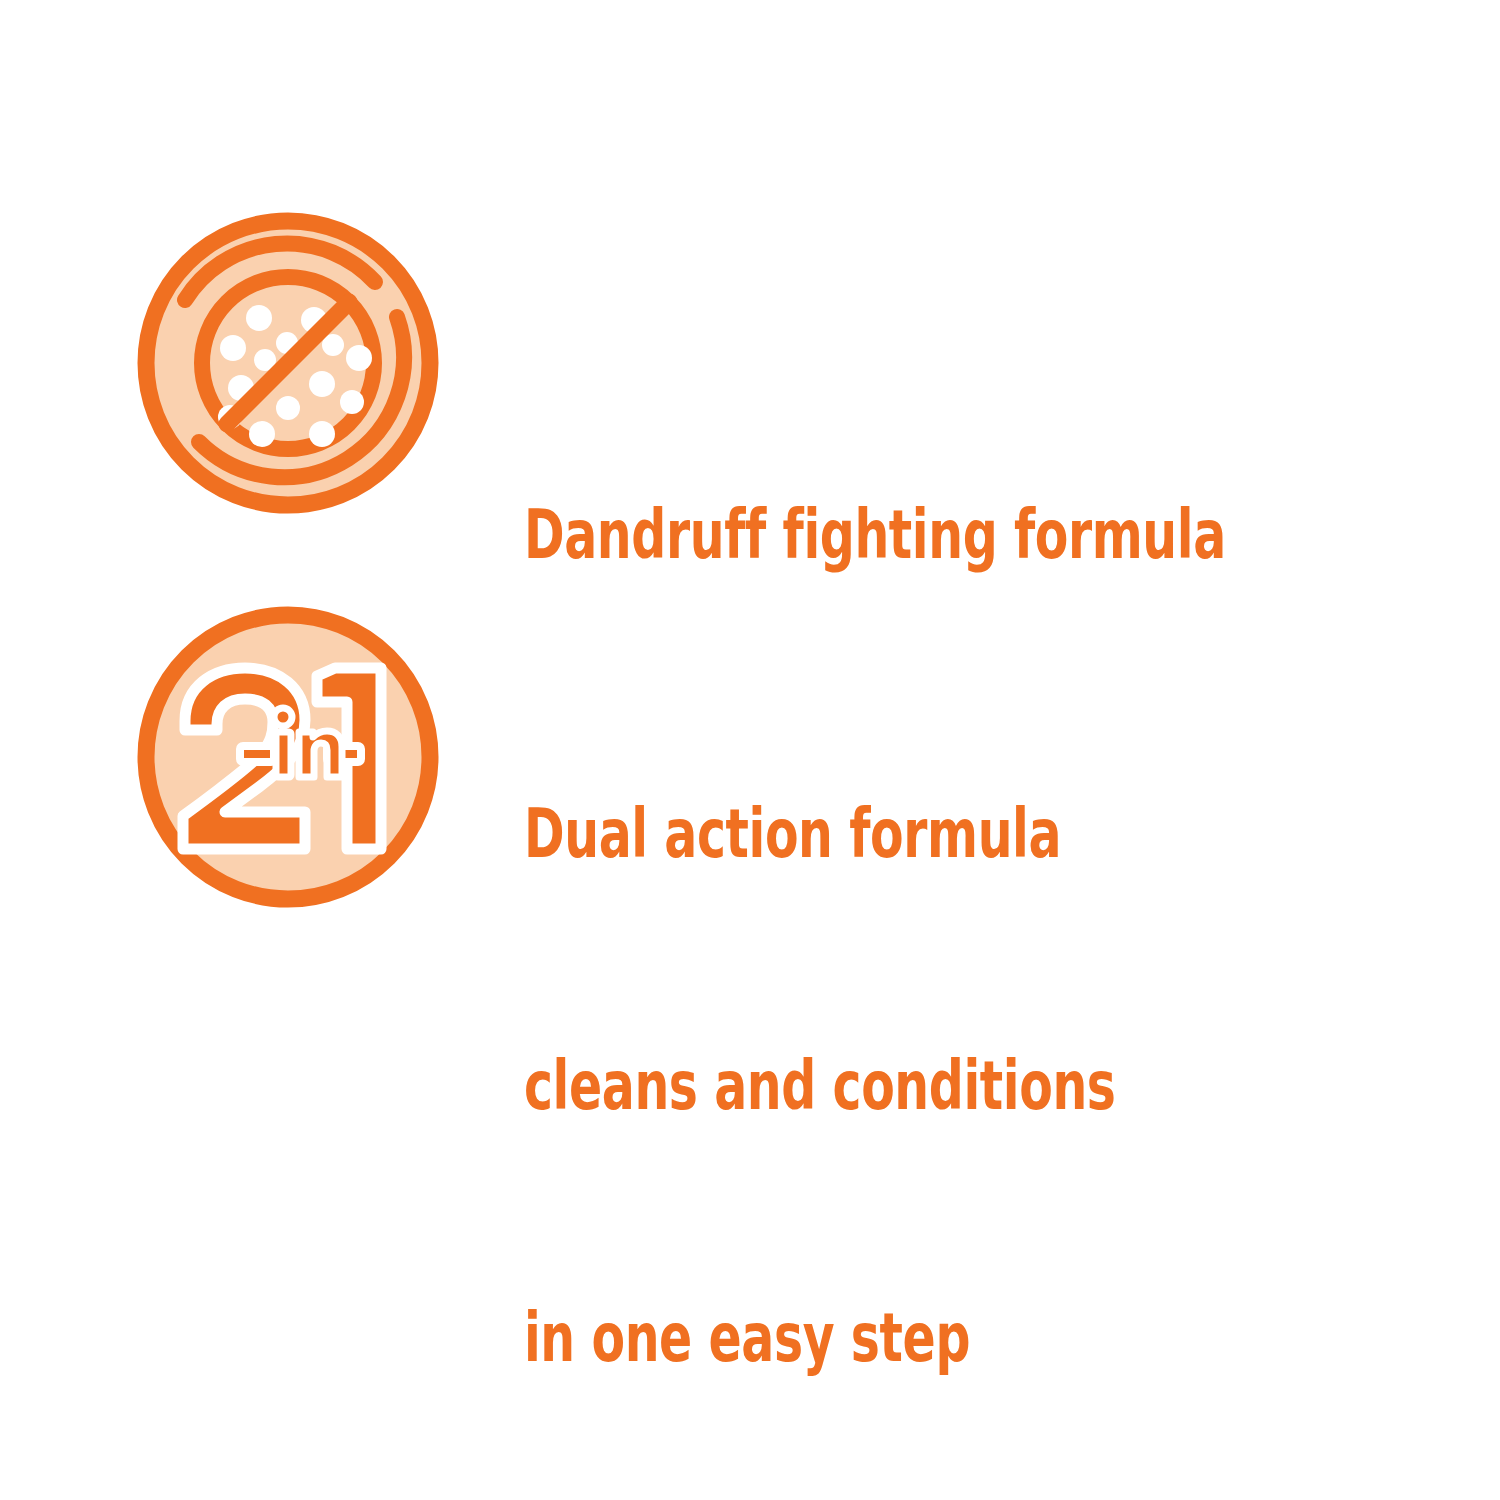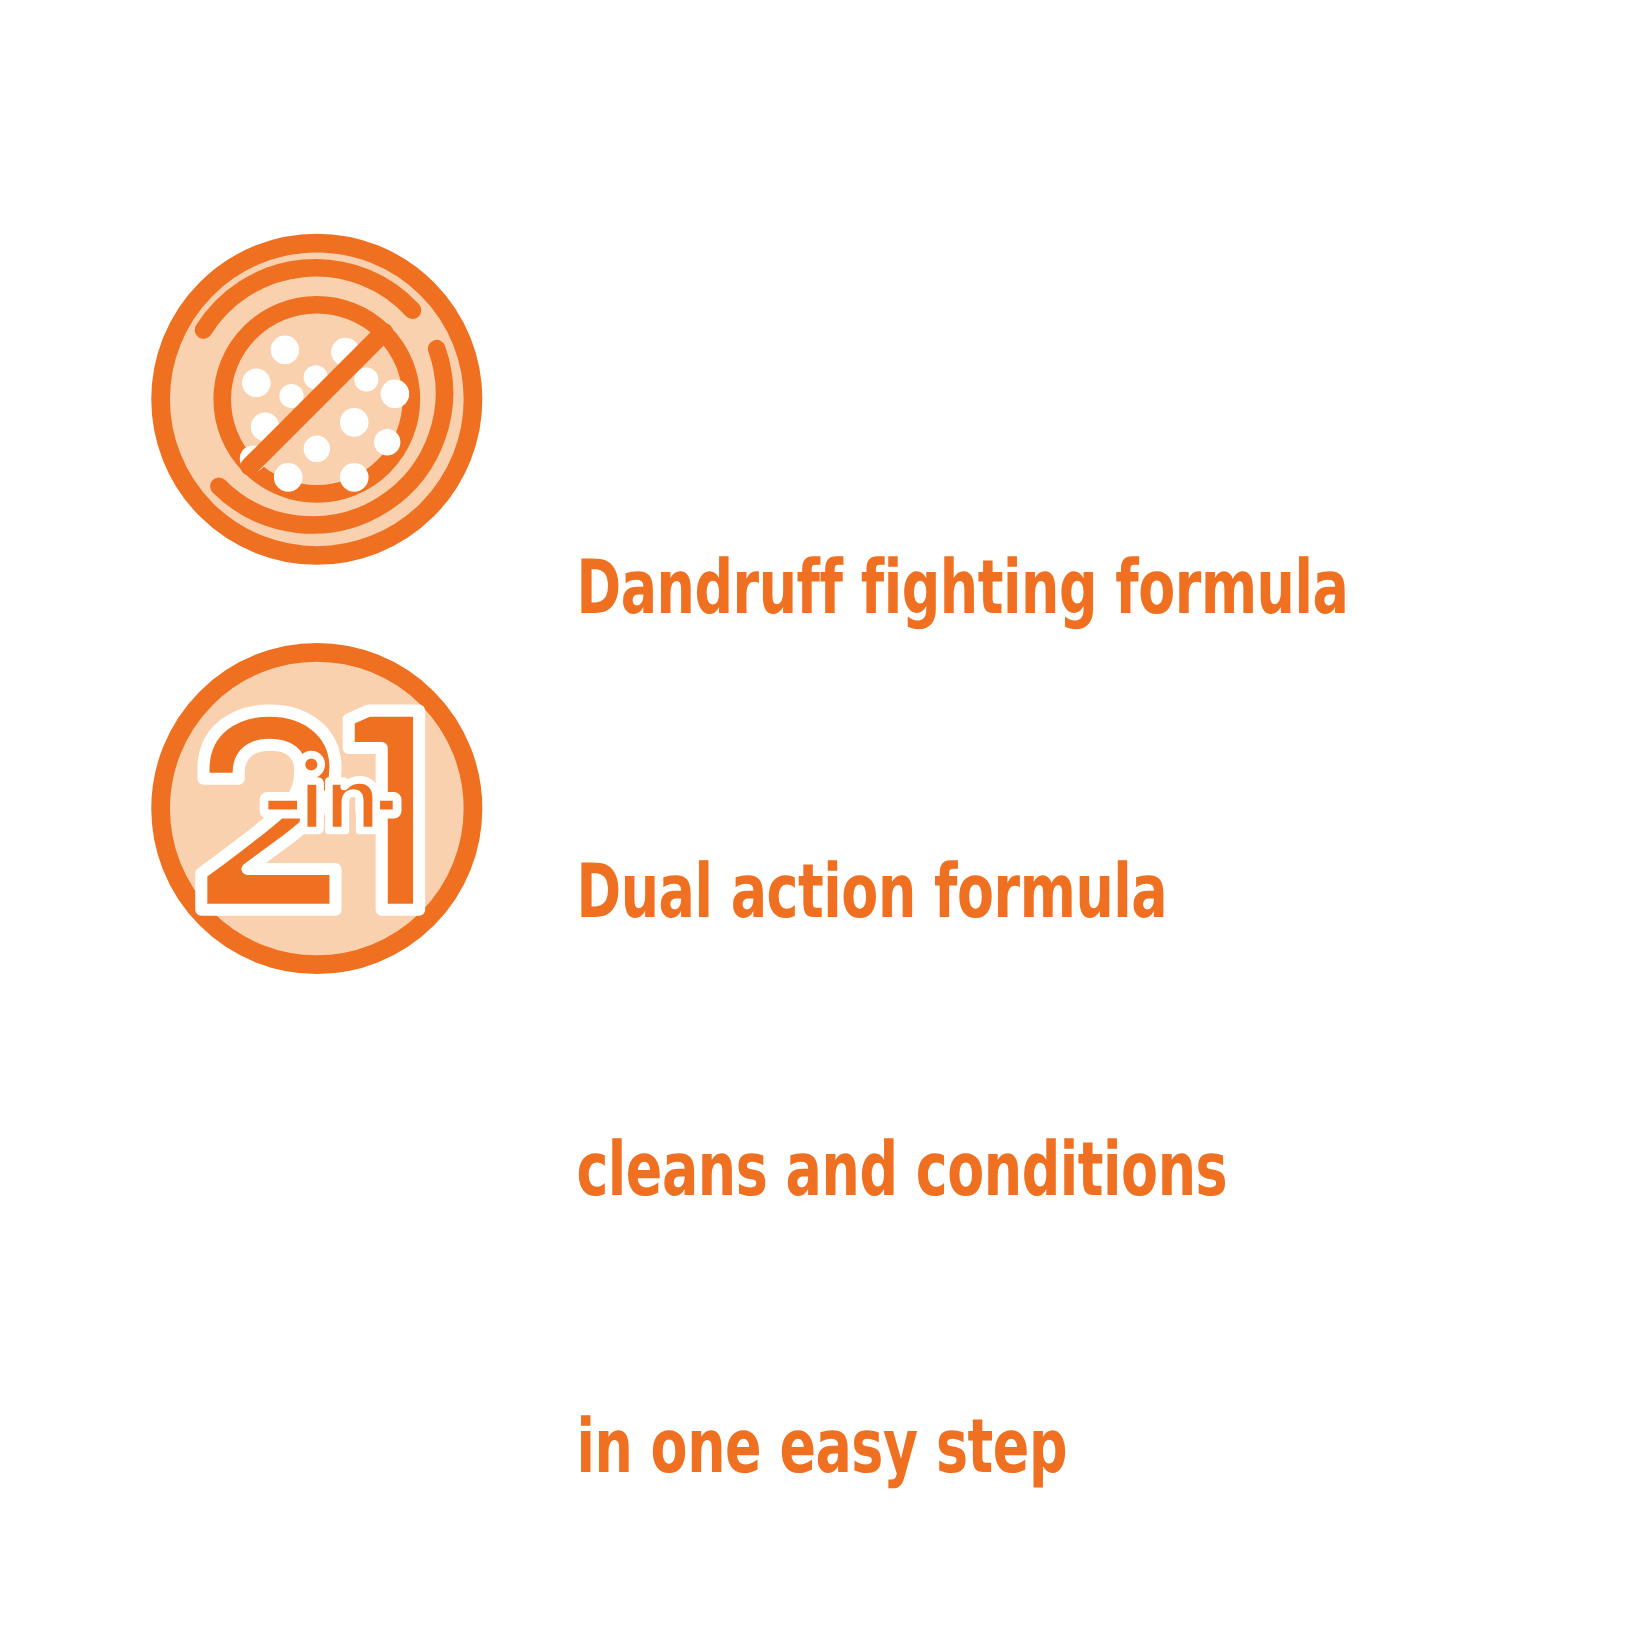--- a/index.html
+++ b/index.html
@@ -23,21 +23,21 @@
 
   .feature-row {
     position: absolute;
     left: 0;
     width: 1500px;
     display: flex;
     align-items: center;
   }
 
   #row-0 { top: 212px;  height: 302px; padding-left: 14px; }
-  #row-1 { top: 584px;  height: 302px; }
+  #row-1 { top: 606px;  height: 302px; }
   #row-2 { top: 1000px; height: 302px; }
 
   .icon-badge {
     position: absolute;
     left: 137px;
     top: 0;
     width: 302px;
     height: 302px;
   }
   .icon-badge svg {

